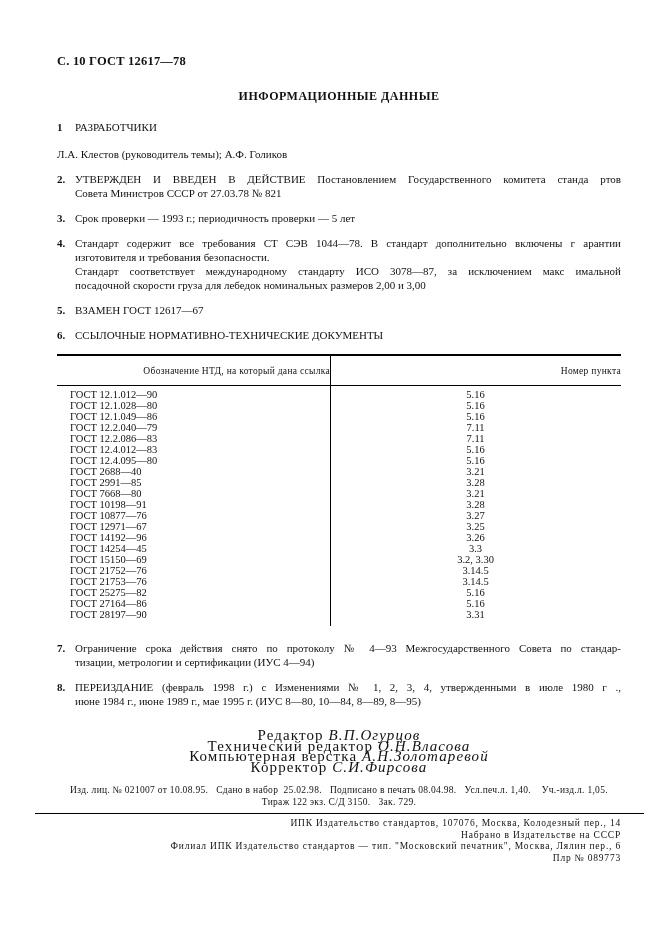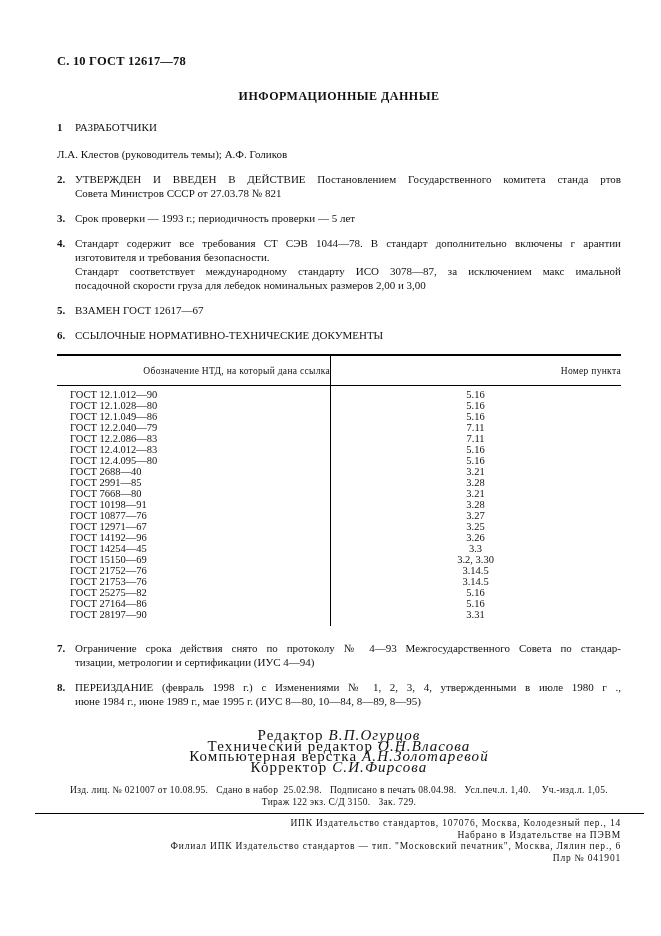--- a/index.html
+++ b/index.html
@@ -247,18 +247,18 @@
       <span>Корректор</span>
       <span class="credit-name">С.И.Фирсова</span>
     </div>
   </div>
 
   <div class="imprint">
     <div class="imp-line">Изд. лиц. № 021007 от 10.08.95.   Сдано в набор  25.02.98.   Подписано в печать 08.04.98.   Усл.печ.л. 1,40.    Уч.-изд.л. 1,05.</div>
     <div class="imp-line">Тираж 122 экз. С/Д 3150.   Зак. 729.</div>
     <hr class="imp-rule">
     <div class="pub-line">ИПК Издательство стандартов, 107076, Москва, Колодезный пер., 14</div>
-    <div class="pub-line">Набрано в Издательстве на ПЭВМ</div>
+    <div class="pub-line">Набрано в Издательстве на СССР</div>
     <div class="pub-line">Филиал ИПК Издательство стандартов — тип. "Московский печатник", Москва, Лялин пер., 6</div>
-    <div class="pub-line">Плр № 041901</div>
+    <div class="pub-line">Плр № 089773</div>
   </div>
 
 </div>
 
 </body></html>

